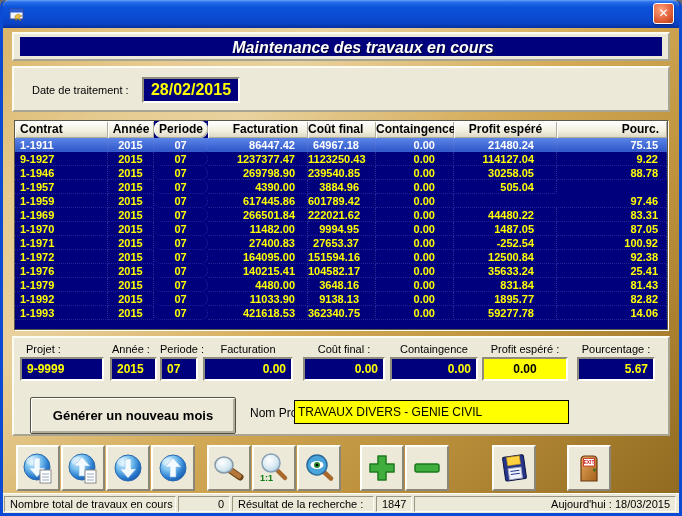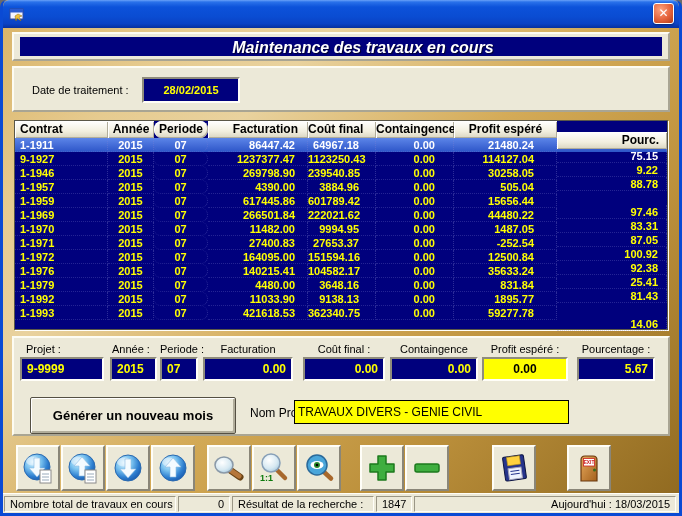--- a/index.html
+++ b/index.html
@@ -38,21 +38,21 @@
     text-shadow:1px 1px 1px rgba(0,0,0,.65);
     padding-left:44px;
   }
   .navy-field{
     background:#00007d;color:#ffff00;font-weight:bold;
     border:2px solid;border-color:#8f8c7c #fffef8 #fffef8 #8f8c7c;
   }
   .label{color:#000;font-size:11px;}
   
   .date-label{position:absolute;left:18px;top:16px;}
-  .date-field{position:absolute;left:128px;top:9px;width:98px;height:26px;font-size:11px;text-align:center;line-height:22px;}
+  .date-field{position:absolute;left:128px;top:9px;width:98px;height:26px;font-size:16px;text-align:center;line-height:22px;}
   
   .table{
     position:absolute;left:11px;top:120px;width:654px;height:210px;
     background:#00007d;border:1px solid #5a5748;
     box-shadow:1px 1px 0 #fffef8;
   }
   .thead{display:flex;height:17px;}
   .th{
     height:17px;line-height:16px;font-size:12px;font-weight:bold;color:#000;
     background:linear-gradient(180deg,#ffffff,#f2efdf 60%,#d9d5c1);
@@ -69,21 +69,21 @@
     border-right:1px dotted rgba(130,130,210,.35);
     border-bottom:1px dotted rgba(130,130,210,.28);
   }
   .c0{width:93px;text-align:left;padding-left:5px;}
   .c1{width:46px;text-align:center;}
   .c2{width:54px;text-align:center;border-radius:8px;}
   .c3{width:100px;text-align:right;padding-right:12px;}
   .c4{width:68px;text-align:right;padding-right:16px;}
   .c5{width:78px;text-align:right;padding-right:18px;}
   .c6{width:103px;text-align:right;padding-right:22px;}
-  .c7{flex:1;text-align:right;padding-right:8px;margin-top:11px;}
+  .c7{flex:1;text-align:right;padding-right:8px;}
   .th.c5,.th.c6{text-align:center;padding-right:0;}
   .th.c3{padding-right:10px;}
   
   .fgroup{position:absolute;}
   .flabel{position:absolute;top:5px;font-size:11px;color:#000;white-space:nowrap;}
   .ffield{position:absolute;top:19px;height:24px;font-size:12px;line-height:20px;padding:0 5px;}
   .ffield.num{text-align:right;}
   .ffield.yellow{background:#ffff00;color:#000;text-align:center;border-color:#8f8c7c #fffef8 #fffef8 #8f8c7c;}
   .gen-btn{
     position:absolute;left:16px;top:59px;width:206px;height:37px;
@@ -211,21 +211,20 @@
           <div class="td c5">0.00</div>
           <div class="td c6">505.04</div>
         </div>
         <div class="tr">
           <div class="td c0">1-1959</div>
           <div class="td c1">2015</div>
           <div class="td c2">07</div>
           <div class="td c3">617445.86</div>
           <div class="td c4">601789.42</div>
           <div class="td c5">0.00</div>
-          <div class="td c6">15656.44</div>
           <div class="td c7">97.46</div>
         </div>
         <div class="tr">
           <div class="td c0">1-1969</div>
           <div class="td c1">2015</div>
           <div class="td c2">07</div>
           <div class="td c3">266501.84</div>
           <div class="td c4">222021.62</div>
           <div class="td c5">0.00</div>
           <div class="td c6">44480.22</div>
@@ -282,20 +281,21 @@
           <div class="td c7">81.43</div>
         </div>
         <div class="tr">
           <div class="td c0">1-1992</div>
           <div class="td c1">2015</div>
           <div class="td c2">07</div>
           <div class="td c3">11033.90</div>
           <div class="td c4">9138.13</div>
           <div class="td c5">0.00</div>
           <div class="td c6">1895.77</div>
+          <div class="td c7">82.82</div>
         </div>
         <div class="tr">
           <div class="td c0">1-1993</div>
           <div class="td c1">2015</div>
           <div class="td c2">07</div>
           <div class="td c3">421618.53</div>
           <div class="td c4">362340.75</div>
           <div class="td c5">0.00</div>
           <div class="td c6">59277.78</div>
           <div class="td c7">14.06</div>

